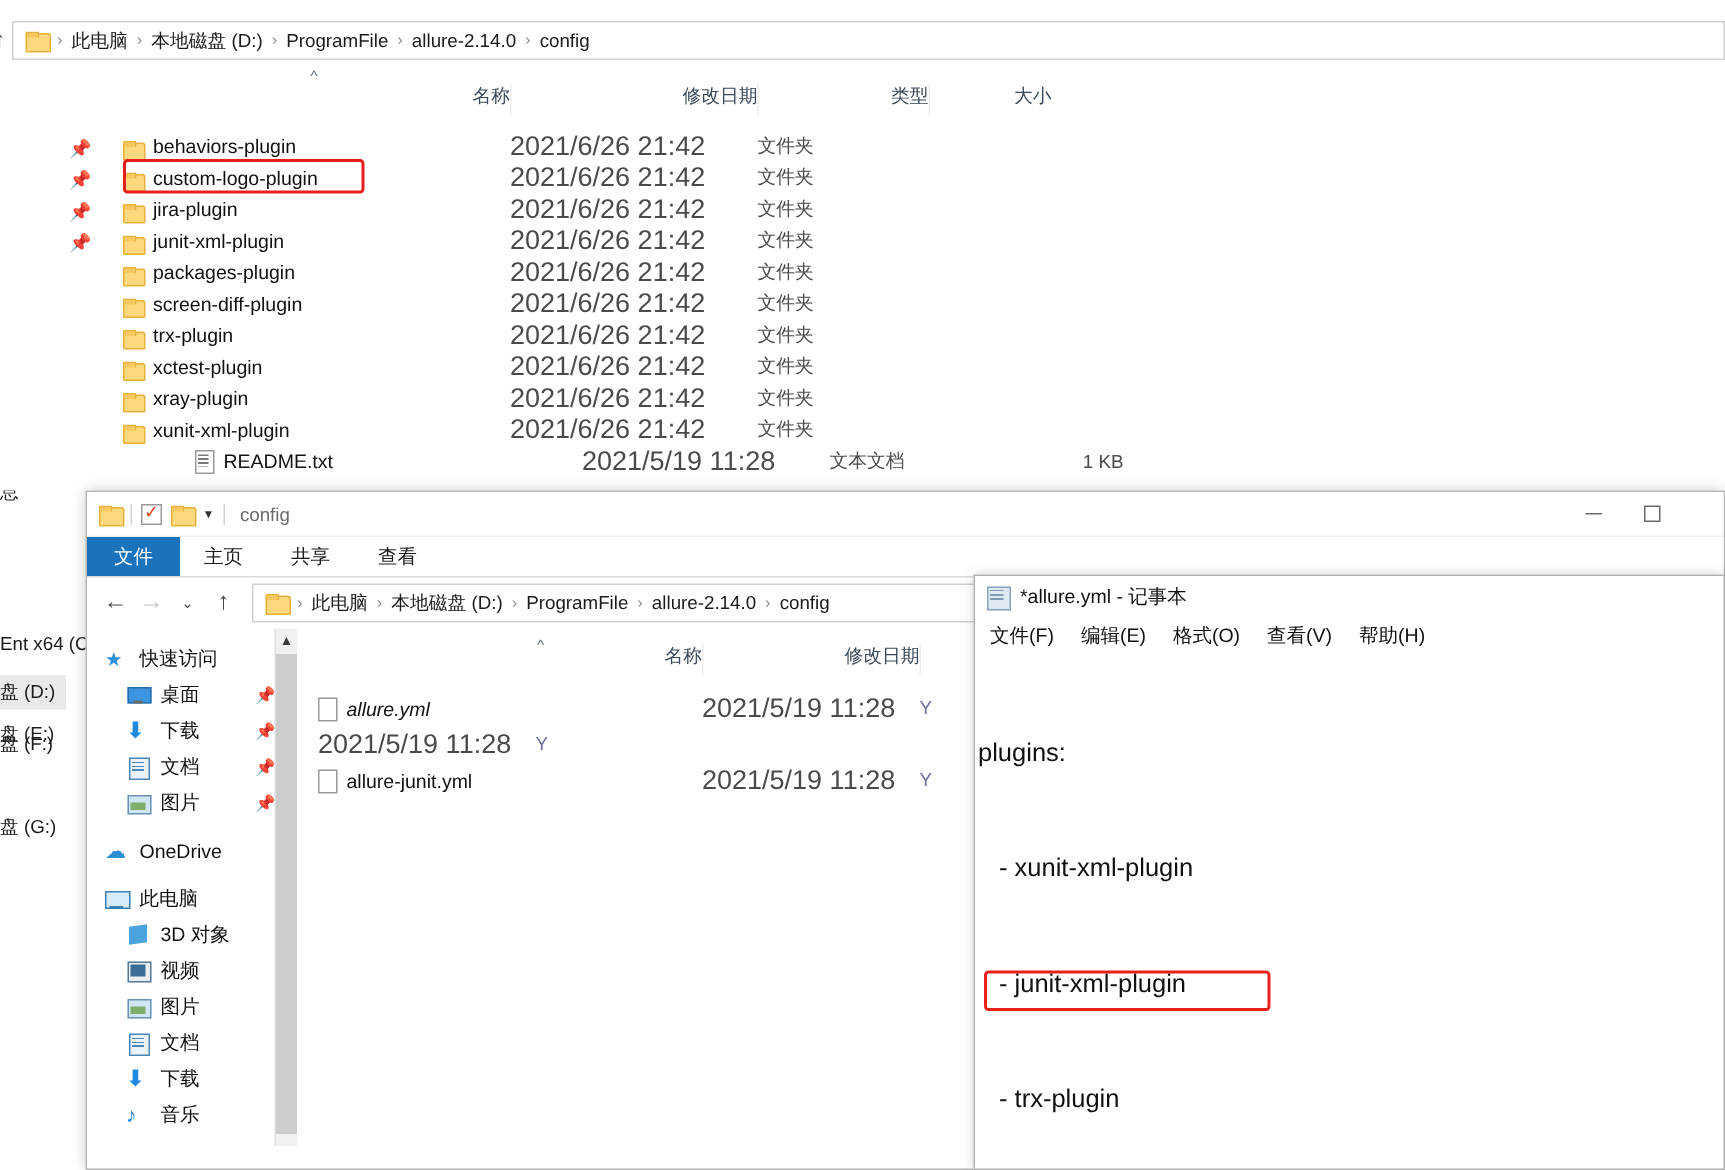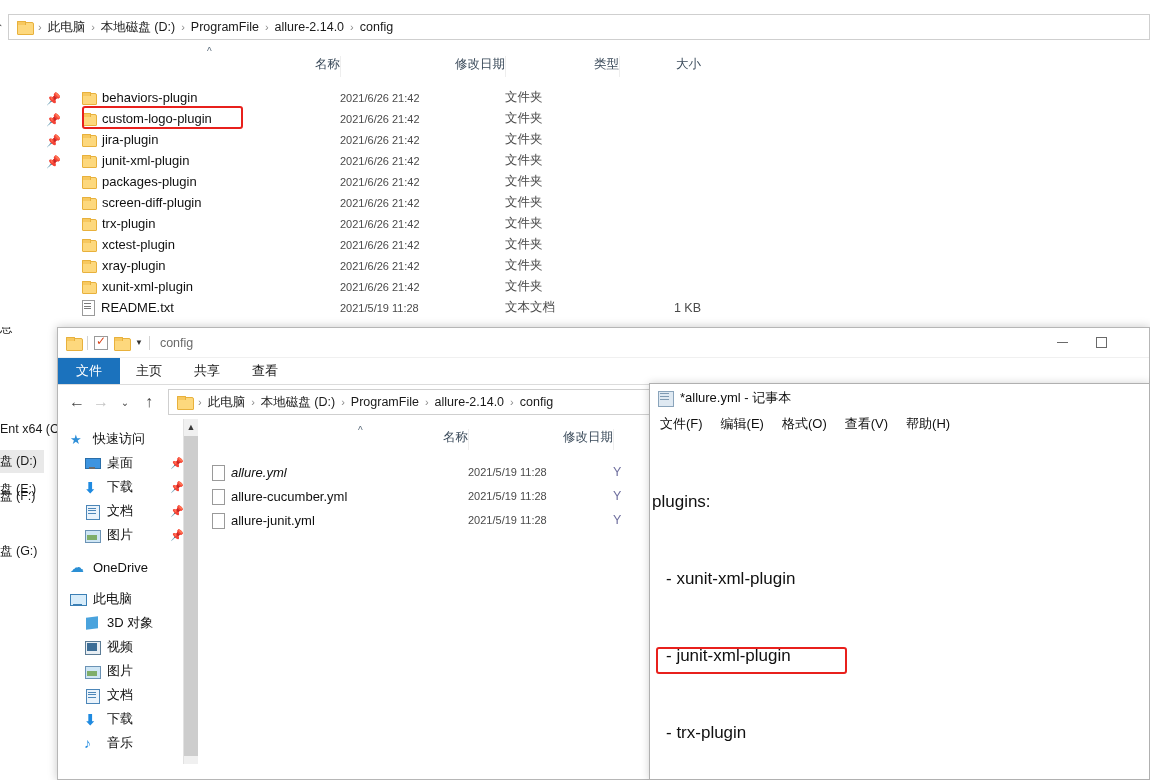--- a/index.html
+++ b/index.html
@@ -59,22 +59,22 @@
 
   .colhead {
     display: flex; align-items: flex-end;
     height: 25px; font-size: 12.5px; color: #3a4a5a;
     border-bottom: 1px solid #e2e2e2;
   }
   .colhead > div { padding-bottom: 4px; border-left: 1px solid #eeeeee; padding-left: 8px; text-align: right; }
   .colhead > div:first-child { border-left: none; }
 
   .row { display: flex; align-items: center; height: 21px; font-size: 13px; color: #101010; }
-  .row .nm { display: flex; align-items: center; gap: 7px; }
-  .row .dt { color: #4a4a4a; font-size: 11px; }
+  .row .nm { display: flex; align-items: flex-end; gap: 7px; }
+  .row .dt { color: #4a4a4a; font-size: 18px; }
   .row .ty { color: #4a4a4a; font-size: 12.5px; }
   .row .sz { color: #4a4a4a; font-size: 12.5px; text-align: right; }
 
   .redbox {
     position: absolute;
     border: 2.5px solid #e8201c;
     border-radius: 3px;
     pointer-events: none;
   }
 
@@ -334,21 +334,21 @@
         <div class="nm" style="width:258px;">
             <span class="folder-ico sm"></span>
             <span>xunit-xml-plugin</span>
           </div>
         <div class="dt" style="width:165px;">2021/6/26 21:42</div>
         <div class="ty" style="width:114px;">文件夹</div>
         <div class="sz" style="width:82px;"></div>
       </div>
 
       <div class="row">
-        <div class="nm" style="width:258px;">
+        <div class="nm" style="width:258px;margin-left:48px;">
             <span class="txtfile-ico lined"></span>
             <span>README.txt</span>
           </div>
         <div class="dt" style="width:165px;">2021/5/19 11:28</div>
         <div class="ty" style="width:114px;">文本文档</div>
         <div class="sz" style="width:82px;">1 KB</div>
       </div>
     </div>
 
     <div class="redbox" style="left:82px; top:106px; width:161px; height:23px;"></div>
@@ -477,24 +477,20 @@
         <div style="margin-top:10px;">
           <div class="row" style="height:24px;">
             <div class="nm" style="width:256px;font-style:italic;">
                 <span class="txtfile-ico"></span>
                 <span>allure.yml</span>
               </div>
             <div class="dt" style="width:145px;">2021/5/19 11:28</div>
             <div class="ty" style="width:60px; color:#6f6f9f;">Y</div>
           </div>
           <div class="row" style="height:24px;">
-            <div class="nm" style="width:256px;">
-                <span class="txtfile-ico"></span>
-                <span>allure-cucumber.yml</span>
-              </div>
             <div class="dt" style="width:145px;">2021/5/19 11:28</div>
             <div class="ty" style="width:60px; color:#6f6f9f;">Y</div>
           </div>
           <div class="row" style="height:24px;">
             <div class="nm" style="width:256px;">
                 <span class="txtfile-ico"></span>
                 <span>allure-junit.yml</span>
               </div>
             <div class="dt" style="width:145px;">2021/5/19 11:28</div>
             <div class="ty" style="width:60px; color:#6f6f9f;">Y</div>

